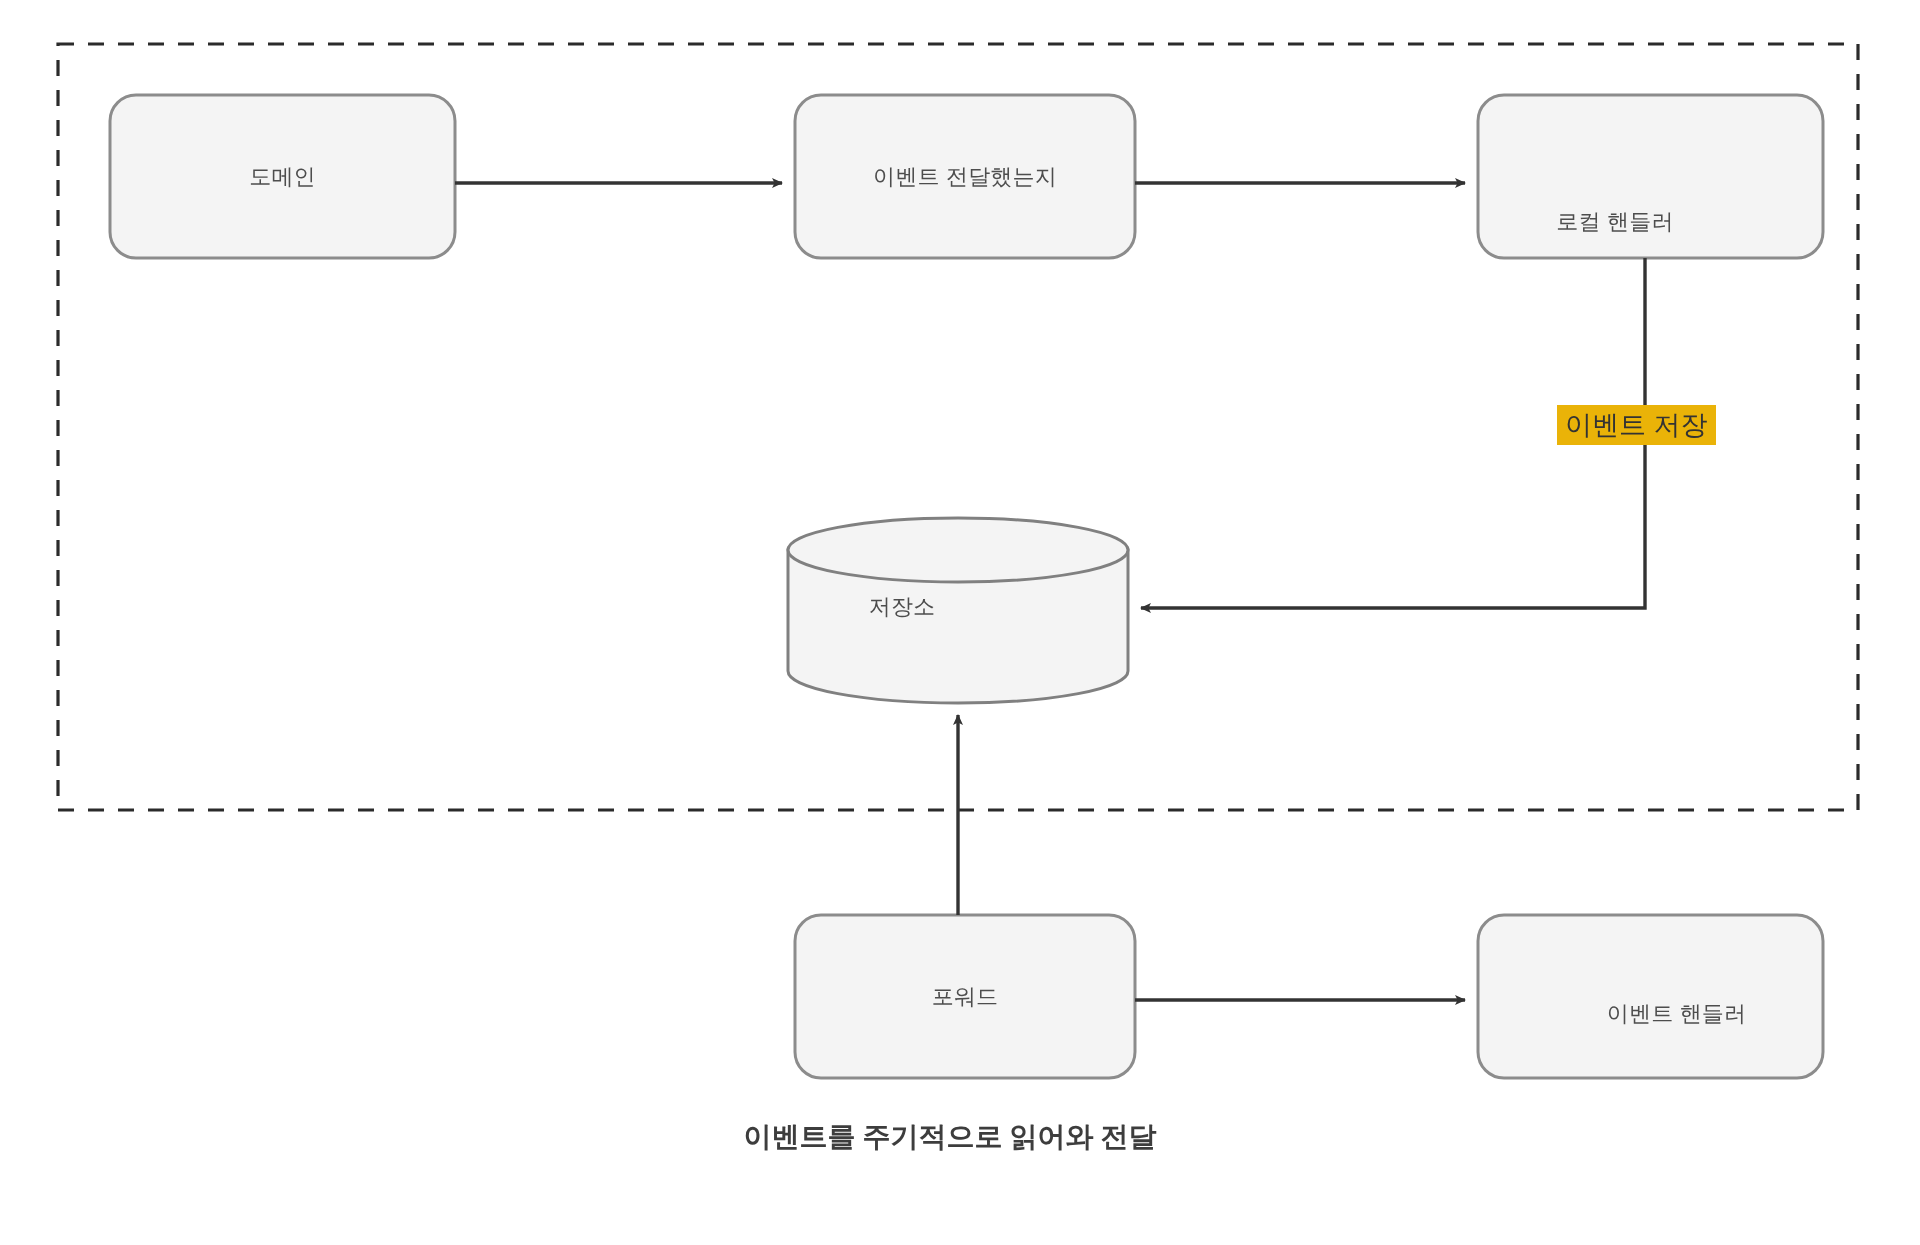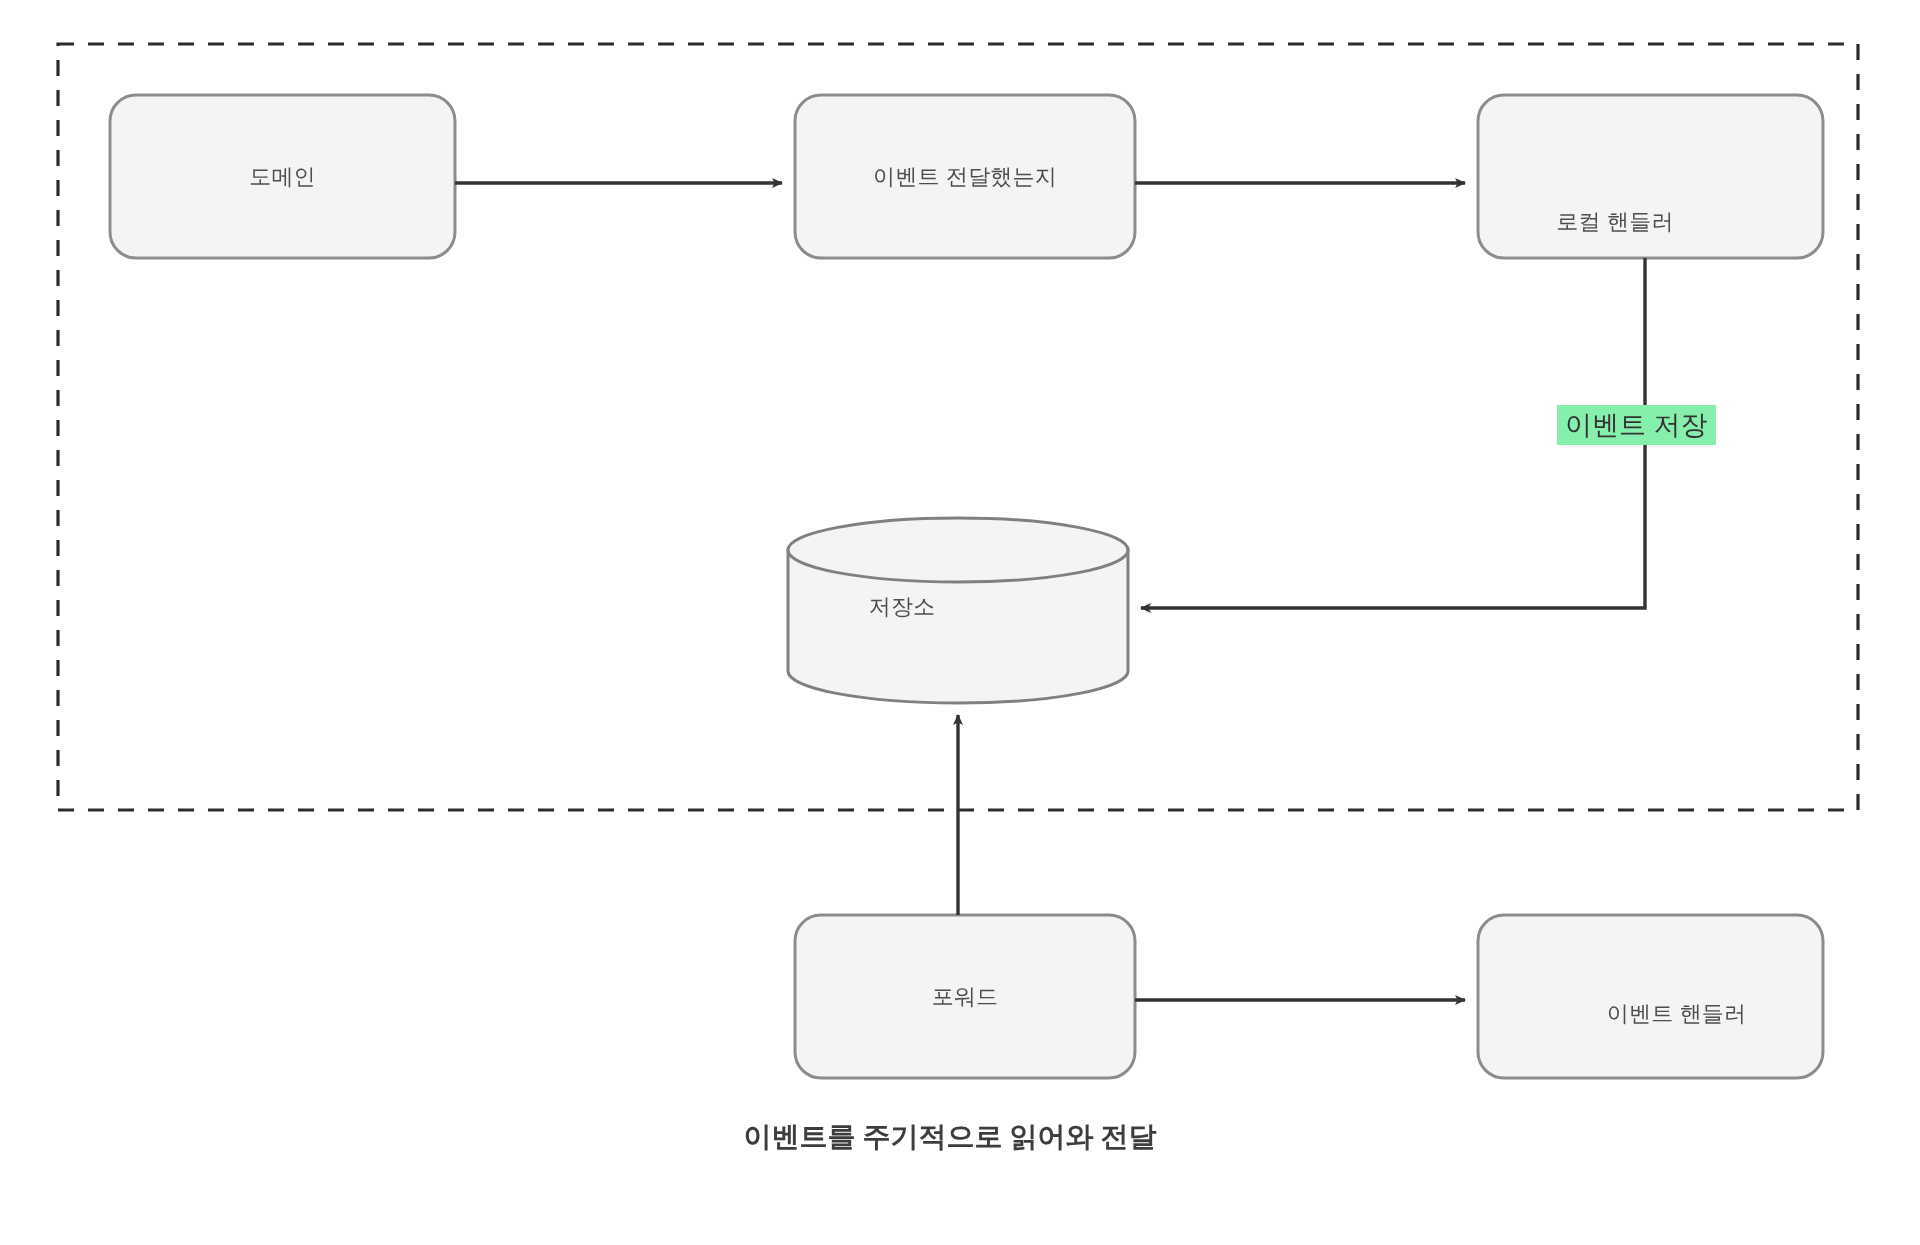--- a/index.html
+++ b/index.html
@@ -33,21 +33,21 @@
     letter-spacing: 0.2px;
     white-space: nowrap;
     pointer-events: none;
   }
   .edge-label {
     position: absolute;
     color: #333333;
     font-size: 27px;
     text-align: left;
     white-space: nowrap;
-    background: #86efac;
+    background: #eab308;
     padding: 2px 8px;
   }
   .caption {
     position: absolute;
     color: #3d3d3d;
     font-size: 28px;
     font-weight: 700;
     text-align: center;
     line-height: 1.38;
     white-space: nowrap;

